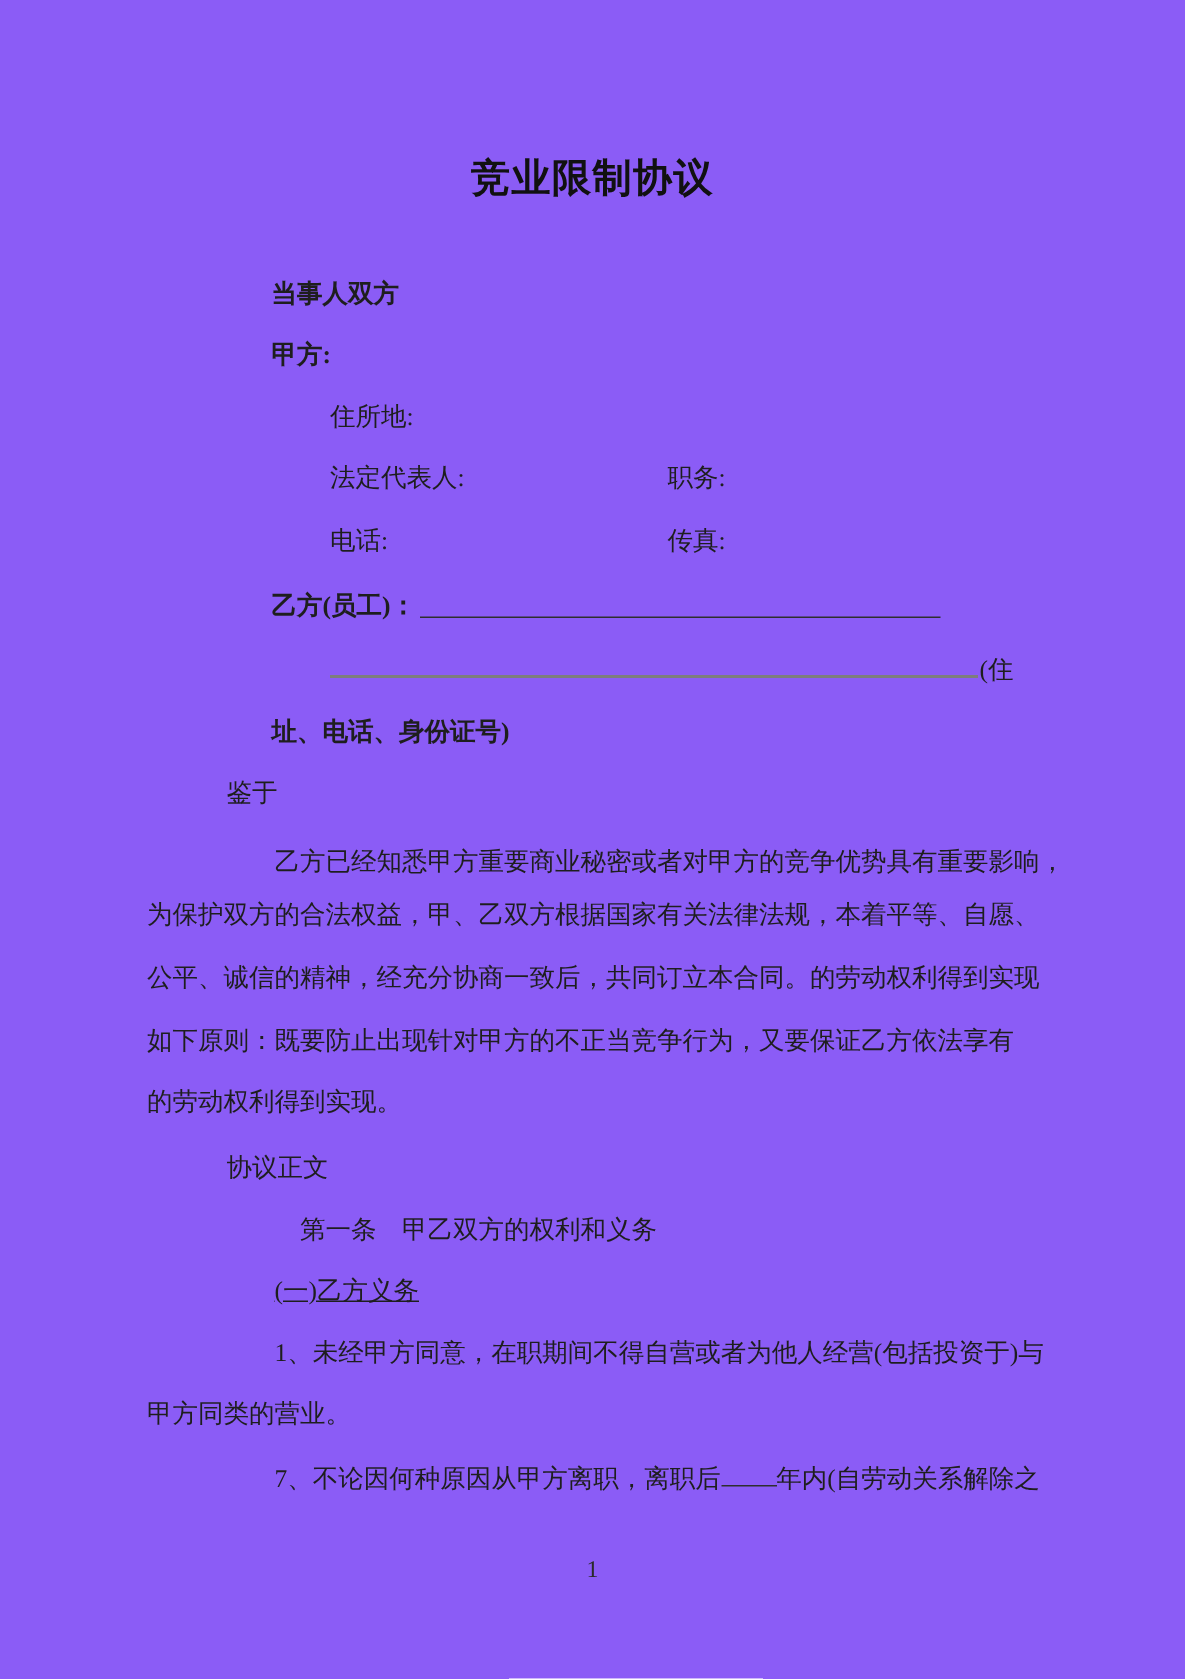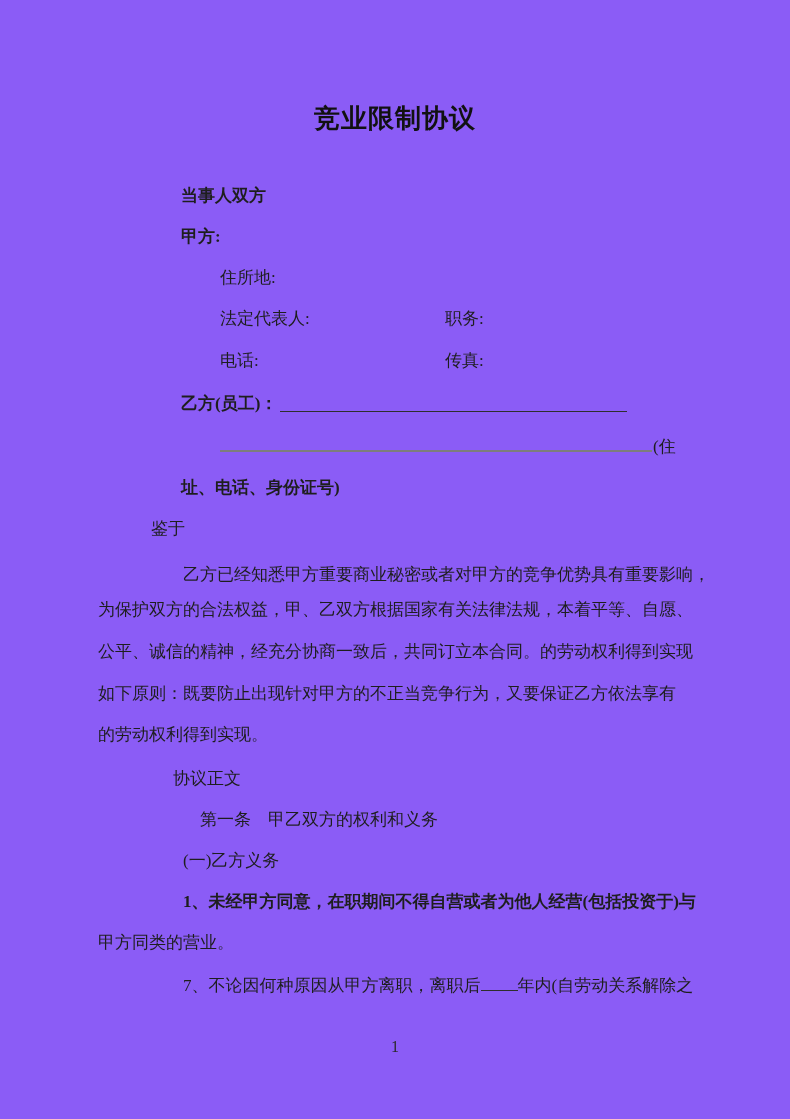--- a/index.html
+++ b/index.html
@@ -47,24 +47,24 @@
   .r-phone   { top: 351px; }
   .r-partyb  { top: 394px; }
   .r-wrap    { top: 437px; }
   .r-wrap2   { top: 478px; }
   .r-whereas { top: 519px; }
   .r-w1 { top: 565px; }
   .r-w2 { top: 600px; }
   .r-w3 { top: 642px; }
   .r-w4 { top: 684px; }
   .r-w5 { top: 725px; }
-  .r-sect   { top: 769px; margin-left: 22px; }
+  .r-sect   { top: 769px; }
   .r-art1   { top: 810px; margin-left: 17px; }
-  .r-sub1   { top: 851px; }
-  .r-c1a    { top: 892px; font-weight: bold; }
+  .r-sub1   { top: 851px; text-decoration: underline; }
+  .r-c1a    { top: 892px; }
   .r-c1b    { top: 933px; }
   .r-c2     { top: 975px; }
 
   .blank-line-1 {
     position: absolute;
     top: 410px;
     left: 280px;
     width: 347px;
     height: 1px;
     border-bottom: 1px solid #2e2e2e;

